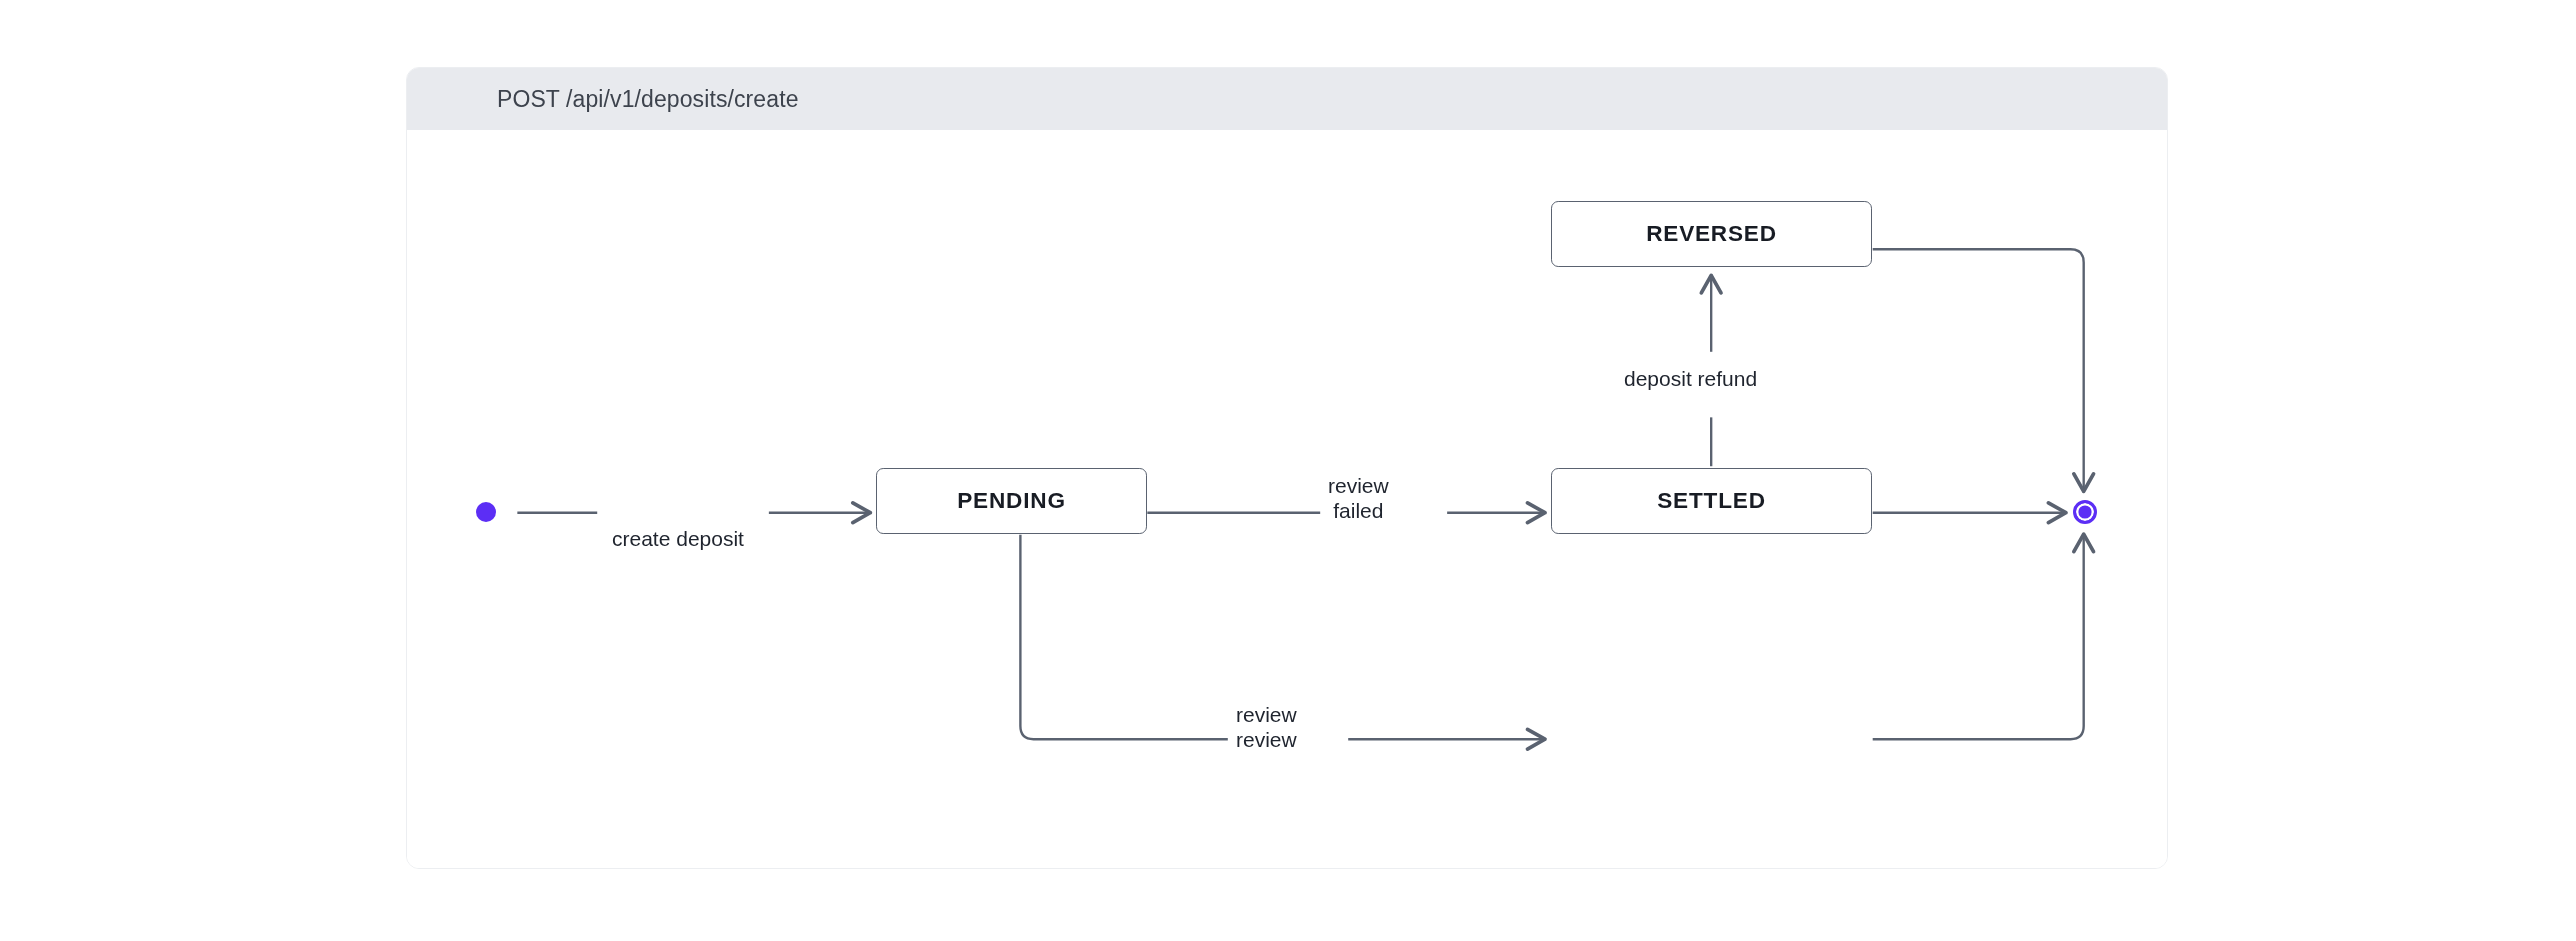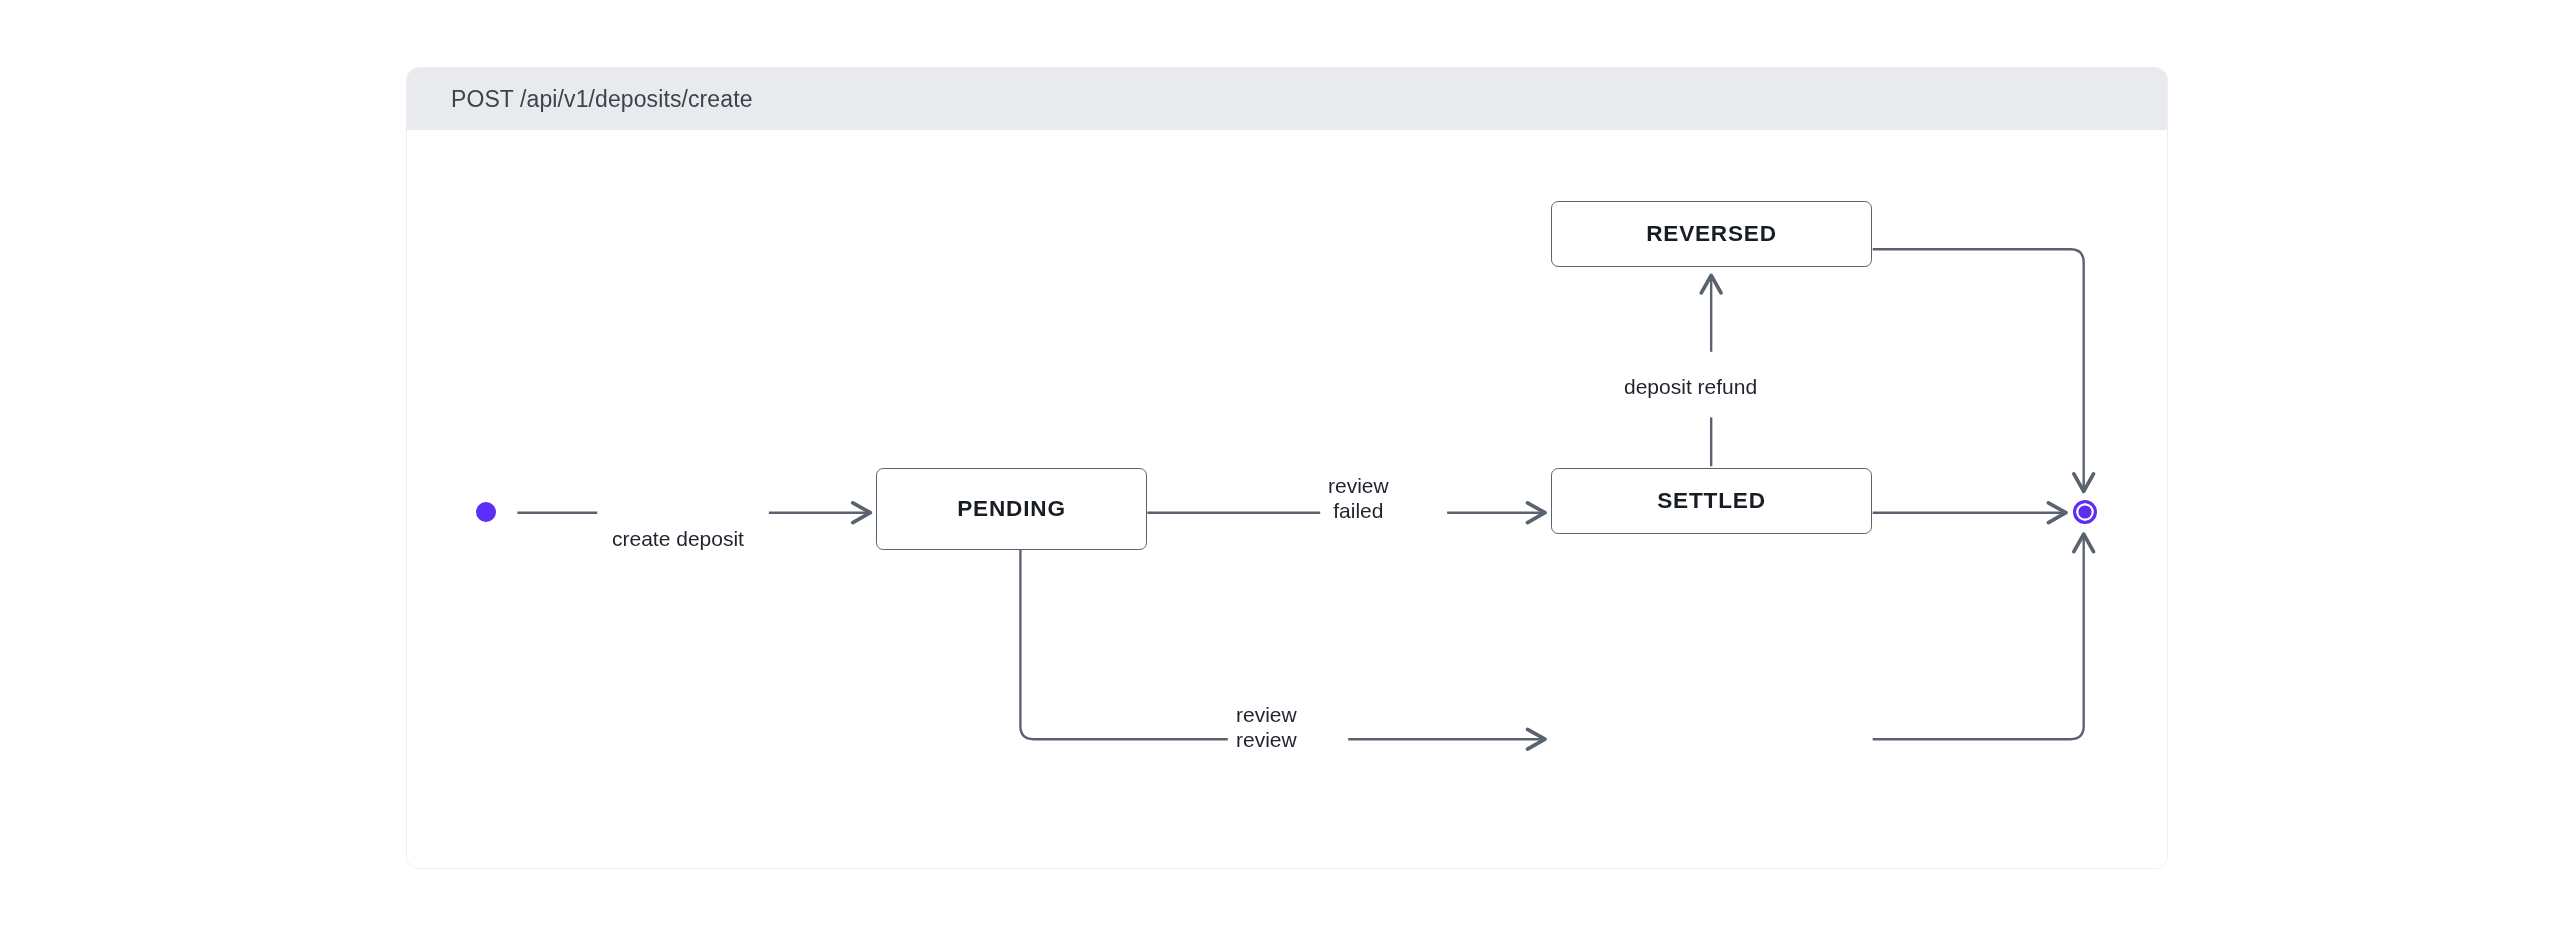--- a/index.html
+++ b/index.html
@@ -34,21 +34,21 @@
 
   .panel-header {
     position: absolute;
     left: 0;
     top: 0;
     width: 100%;
     height: 62px;
     background: #e8eaee;
     display: flex;
     align-items: center;
-    padding-left: 44px;
+    padding-left: 90px;
   }
 
   .panel-header-title {
     font-size: 23px;
     font-weight: 400;
     color: #3d434d;
     letter-spacing: 0.1px;
     white-space: nowrap;
   }
 
@@ -84,21 +84,21 @@
   }
 
   .state-node-label {
     font-size: 22.6px;
     font-weight: 700;
     color: #181c24;
     letter-spacing: 0.8px;
     white-space: nowrap;
   }
 
-  #node-pending  { left: 876px; top: 468px;  width: 271px; height: 82px; }
+  #node-pending  { left: 876px; top: 468px;  width: 271px; height: 66px; }
   #node-settled  { left: 1551px; top: 468px;  width: 321px; height: 66px; }
   #node-reversed { left: 1551px; top: 201px;  width: 321px; height: 66px; }
   #node-rejected { left: 1551px; top: 696px; width: 321px; height: 66px; }
 
   
   .start-node {
     position: absolute;
     left: 476px;
     top: 502px;
     width: 20px;
@@ -127,21 +127,21 @@
     color: #1f242e;
     text-align: center;
     line-height: 1.18;
     white-space: nowrap;
     background: #ffffff;
     padding: 0 6px;
   }
 
   #label-create-deposit { left: 606px; top: 501px; margin-top: 26px; }
   #label-review-success { left: 1322px; top: 474px; }
-  #label-deposit-refund { left: 1618px; top: 375px; }
+  #label-deposit-refund { left: 1618px; top: 367px; }
   #label-review-failed  { left: 1230px; top: 703px; }
 
   .edge-label .line { display: block; }
 </style>
 </head>
 <body>
 
 <div id="stage">
 
   <div class="panel">

